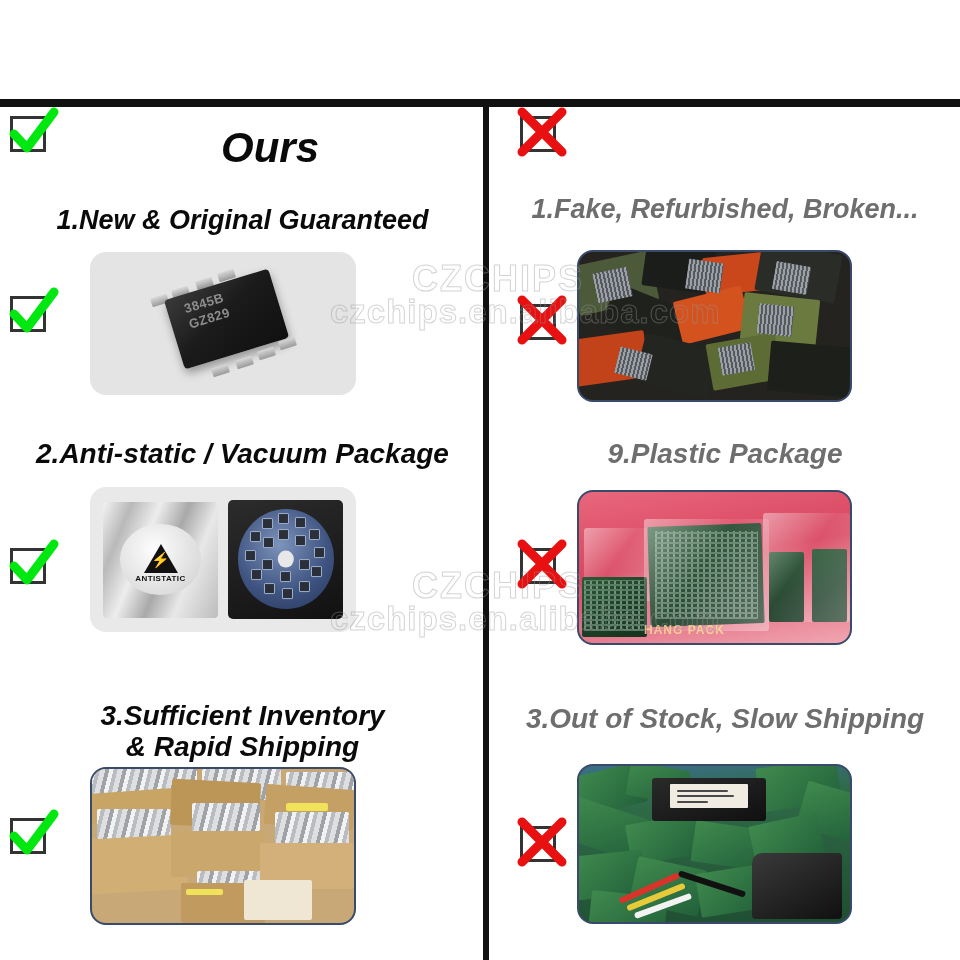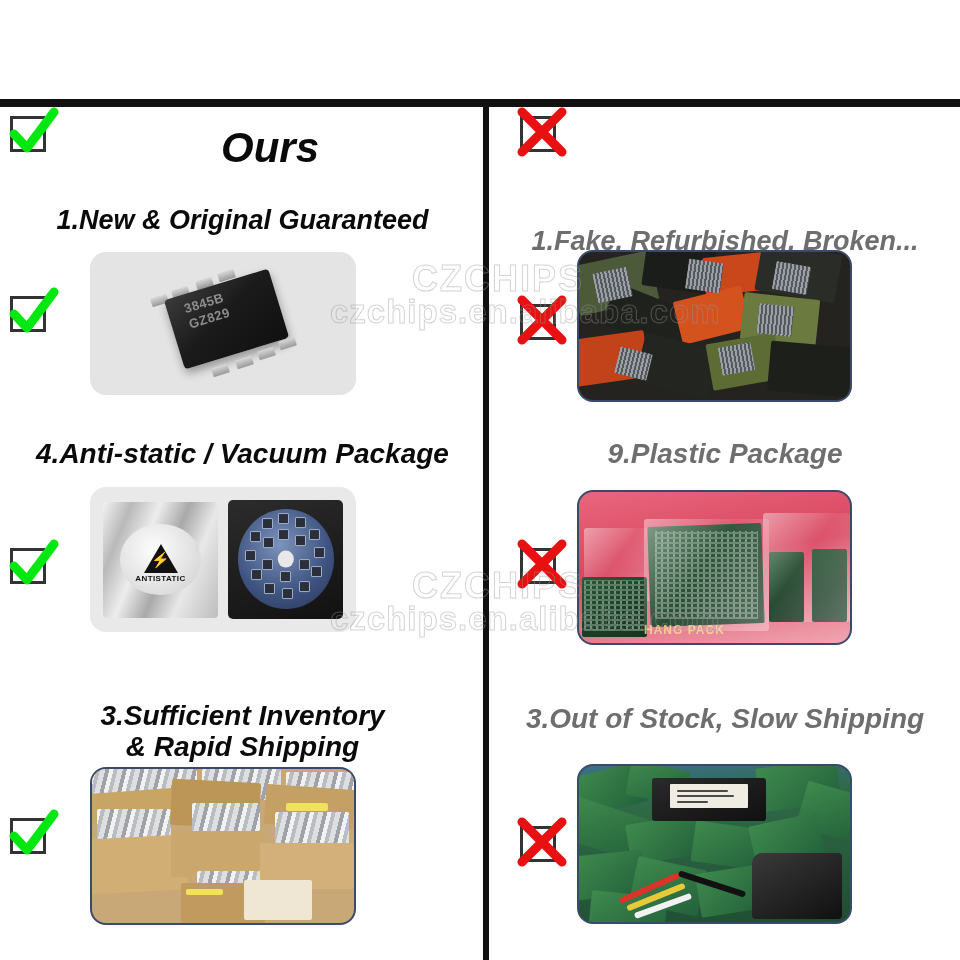--- a/index.html
+++ b/index.html
@@ -222,21 +222,21 @@
   <div class="col-head ours">Ours</div>
 
   <div class="markbox" style="left:518px; top:112px;">
     <div class="box"></div>
     <svg viewBox="0 0 58 58">
       <path d="M8 8 L48 48 M48 8 L8 48" fill="none" stroke="#e81010" stroke-width="9" stroke-linecap="round"></path>
     </svg>
   </div>
 
   <div class="caption left cap-1" style="top:205px;">1.New &amp; Original Guaranteed</div>
-  <div class="caption right cap-1" style="top:194px;margin-top:32px;">1.Fake, Refurbished, Broken...</div>
+  <div class="caption right cap-1" style="top:194px;">1.Fake, Refurbished, Broken...</div>
 
   <div class="markbox" style="left:8px; top:292px;">
     <div class="box"></div>
     <svg viewBox="0 0 58 58">
       <path d="M10 30 L23 44 L50 8" fill="none" stroke="#00e810" stroke-width="9" stroke-linecap="round" stroke-linejoin="round"></path>
     </svg>
   </div>
 
   <div class="photo p-chip" style="left:90px; top:252px; width:266px; height:143px;">
     <div class="pin" style="left:23%; top:31%;"></div>
@@ -274,21 +274,21 @@
     <div class="sc" style="left:48%;top:58%;width:26%;height:32%;background:#5d6c35;transform:rotate(-10deg);"></div>
     <div class="sc" style="left:70%;top:62%;width:30%;height:34%;background:#1d1f1b;transform:rotate(5deg);"></div>
     <div class="sc-die" style="left:6%;top:12%;width:13%;height:20%;transform:rotate(-12deg);"></div>
     <div class="sc-die" style="left:40%;top:6%;width:13%;height:20%;transform:rotate(8deg);"></div>
     <div class="sc-die" style="left:72%;top:8%;width:13%;height:19%;transform:rotate(10deg);"></div>
     <div class="sc-die" style="left:66%;top:36%;width:13%;height:20%;transform:rotate(6deg);"></div>
     <div class="sc-die" style="left:52%;top:63%;width:12%;height:19%;transform:rotate(-10deg);"></div>
     <div class="sc-die" style="left:14%;top:66%;width:12%;height:18%;transform:rotate(14deg);"></div>
   </div>
 
-  <div class="caption left cap-2" style="top:438px;">4.Anti-static / Vacuum Package</div>
+  <div class="caption left cap-2" style="top:438px;">2.Anti-static / Vacuum Package</div>
   <div class="caption right cap-2" style="top:438px;">9.Plastic Package</div>
 
   <div class="markbox" style="left:8px; top:544px;">
     <div class="box"></div>
     <svg viewBox="0 0 58 58">
       <path d="M10 30 L23 44 L50 8" fill="none" stroke="#00e810" stroke-width="9" stroke-linecap="round" stroke-linejoin="round"></path>
     </svg>
   </div>
 
   <div class="photo p-esd" style="left:90px; top:487px; width:266px; height:145px;">

